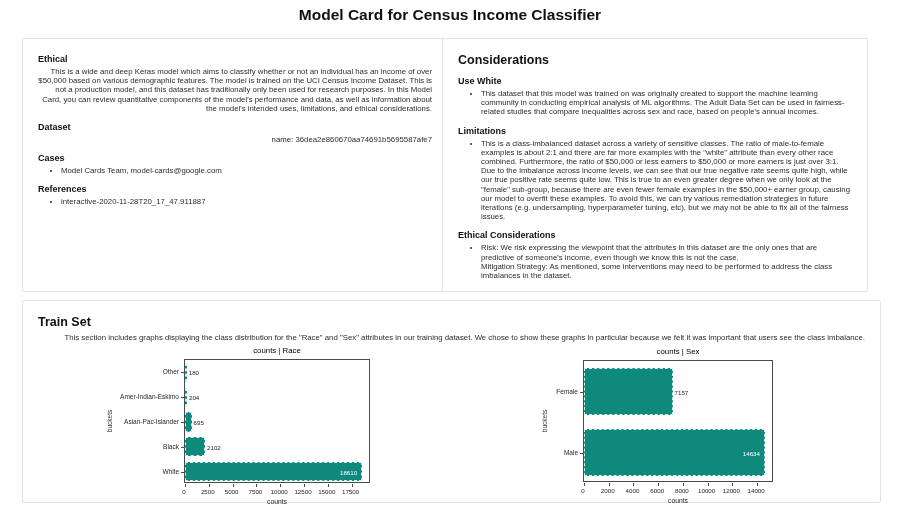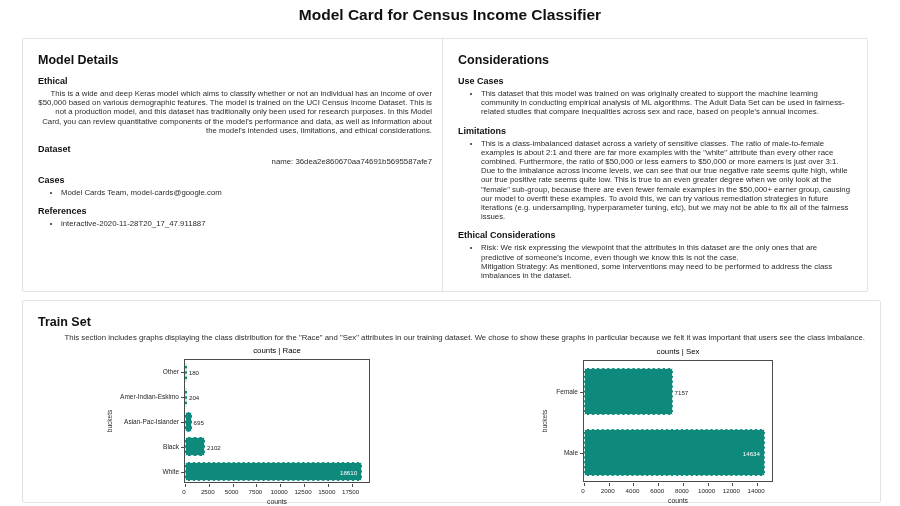--- a/index.html
+++ b/index.html
@@ -37,38 +37,37 @@
   .c-xticks { position: relative; height: 9px; margin-top: 5px; }
   .c-xtick { position: absolute; transform: translateX(-50%); font-size: 6.2px; color: #262626; }
   .c-xlabel { font-size: 6.8px; color: #262626; text-align: center; margin-top: 1px; }
 </style>
 </head>
 <body>
 
 <h1 class="page-title">Model Card for Census Income Classifier</h1>
 
 <section class="card" id="card-model-details">
-  <h2 class="card-title">Model Details</h2>
   <h3 class="sub-heading">Ethical</h3>
   <p class="body-text">This is a wide and deep Keras model which aims to classify whether or not an individual has an income of over $50,000 based on various demographic features. The model is trained on the UCI Census Income Dataset. This is not a production model, and this dataset has traditionally only been used for research purposes. In this Model Card, you can review quantitative components of the model's performance and data, as well as information about the model's intended uses, limitations, and ethical considerations.</p>
   <h3 class="sub-heading">Dataset</h3>
   <p class="body-text">name: 36dea2e860670aa74691b5695587afe7</p>
   <h3 class="sub-heading">Cases</h3>
   <ul class="bullet-list">
       <li>Model Cards Team, model-cards@google.com</li>
     </ul>
   <h3 class="sub-heading">References</h3>
   <ul class="bullet-list">
       <li>interactive-2020-11-28T20_17_47.911887</li>
     </ul>
 </section>
 
 <section class="card" id="card-considerations">
   <h2 class="card-title">Considerations</h2>
-  <h3 class="sub-heading">Use Cases</h3>
+  <h3 class="sub-heading">Use White</h3>
   <ul class="bullet-list">
       <li>This dataset that this model was trained on was originally created to support the machine learning community in conducting empirical analysis of ML algorithms. The Adult Data Set can be used in fairness-related studies that compare inequalities across sex and race, based on people's annual incomes.</li>
     </ul>
   <h3 class="sub-heading">Limitations</h3>
   <ul class="bullet-list">
       <li>This is a class-imbalanced dataset across a variety of sensitive classes. The ratio of male-to-female examples is about 2:1 and there are far more examples with the "white" attribute than every other race combined. Furthermore, the ratio of $50,000 or less earners to $50,000 or more earners is just over 3:1. Due to the imbalance across income levels, we can see that our true negative rate seems quite high, while our true positive rate seems quite low. This is true to an even greater degree when we only look at the "female" sub-group, because there are even fewer female examples in the $50,000+ earner group, causing our model to overfit these examples. To avoid this, we can try various remediation strategies in future iterations (e.g. undersampling, hyperparameter tuning, etc), but we may not be able to fix all of the fairness issues.</li>
     </ul>
   <h3 class="sub-heading">Ethical Considerations</h3>
   <ul class="bullet-list">
       <li>Risk: We risk expressing the viewpoint that the attributes in this dataset are the only ones that are predictive of someone's income, even though we know this is not the case.

